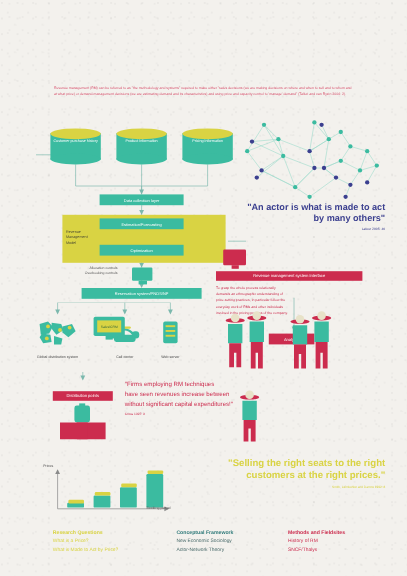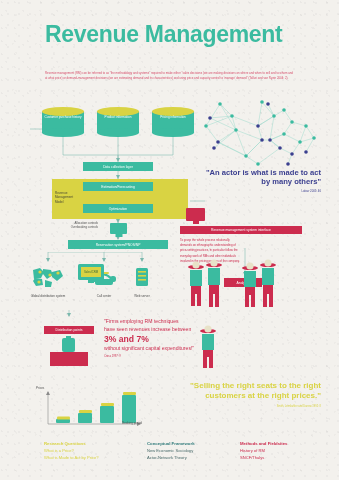--- a/index.html
+++ b/index.html
@@ -137,21 +137,20 @@
   .c-red .fh,.c-red .fi{color:#cc2c4e;}
 
   .ppl{position:absolute;}
 </style>
 </head>
 <body>
 
 <div class="paper"></div>
 <div class="wrap">
 
-  <div class="title">Revenue Management</div>
   <div class="intro">Revenue management (RM) can be referred to as "the methodology and systems" required to make either "sales decisions (we are making decisions on where and when to sell and to whom and at what price) or demand-management decisions (we are estimating demand and its characteristics) and using price and capacity control to 'manage' demand" (Talluri and van Ryzin 2004: 2).</div>
 
   <div class="network">
     <svg width="140" height="78" viewBox="0 0 140 78">
       <g stroke="#8fd6c6" stroke-width="0.5" fill="none" opacity="0.85">
         <path d="M24 8 L10 30 L22 46 L40 34 L24 8 Z"></path>
         <path d="M40 34 L14 22 M40 34 L18 52 M10 30 L36 20"></path>
         <path d="M24 8 L36 20 L40 34 M36 20 L14 22"></path>
         <path d="M40 34 L66 44 L50 60 L22 46 M40 34 L50 60"></path>
         <path d="M66 6 L78 20 L62 30 L66 6 Z"></path>
@@ -404,21 +403,20 @@
       <rect x="20" y="2" width="13" height="14" rx="2" fill="#3bbba0"></rect>
       <rect x="24" y="0" width="5" height="4" fill="#3bbba0"></rect>
       <path d="M8 16 h38 v14 h-38 z" fill="#cc2c4e"></path>
       <path d="M22 16 h9 v14 h-9 z" fill="#cc2c4e"></path>
     </svg>
   </div>
 
   <div class="q-red">
     <div>"Firms employing RM techniques</div>
     <div>have seen revenues increase between</div>
-    <span class="big">3% and 7%</span>
     <div>without significant capital expenditures!"</div>
     <div class="src">Cross 1997: 9</div>
   </div>
 
   <div class="chart">
     <svg width="120" height="44" viewBox="0 0 120 44">
       <g stroke="#8a8a8a" stroke-width="0.6" fill="none">
         <path d="M12 4 L12 36 L104 36"></path>
       </g>
       <polygon points="12,3 10,7 14,7" fill="#8a8a8a"></polygon>

